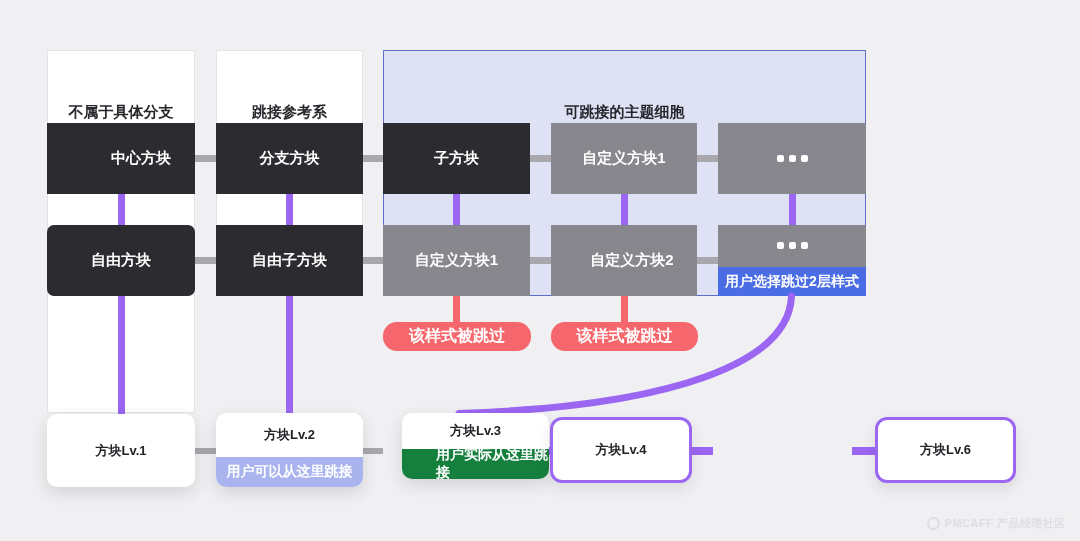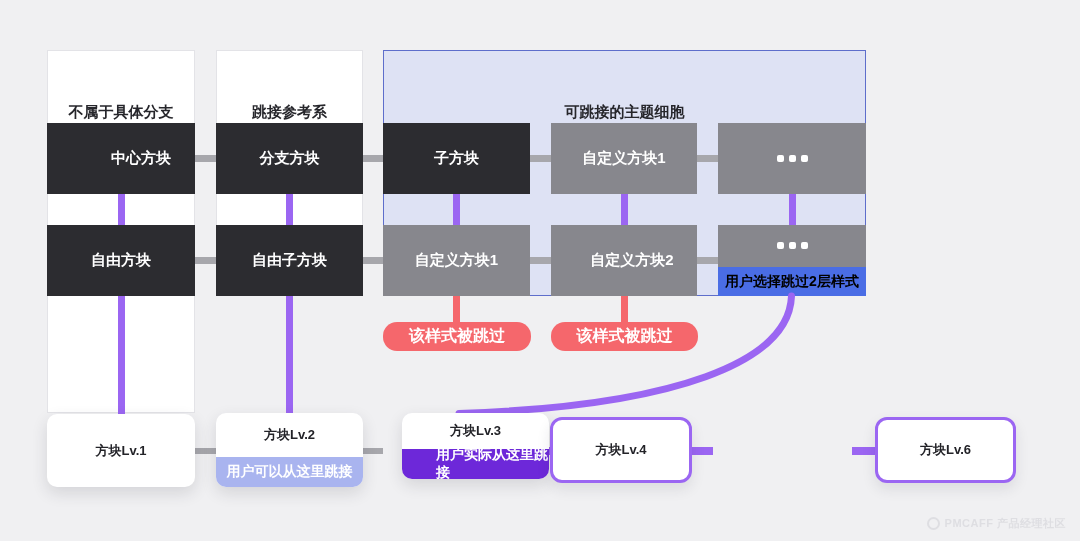--- a/index.html
+++ b/index.html
@@ -51,21 +51,21 @@
 
   
   .conn-h{background:#a7a7ac;z-index:2;}
   .conn-v{background:#9b66f2;z-index:2;}
   .conn-v.red{background:#f5676c;}
   .conn-h.purple{background:#9b66f2;}
 
   
   .skip-label{
     bottom:0;left:0;right:0;height:29px;
-    background:#4a6de5;color:#000000;
+    background:#4a6de5;color:#ffffff;
     display:flex;align-items:center;justify-content:center;
     font-size:14px;font-weight:700;
   }
   .red-note{
     background:#f5676c;color:#ffffff;border-radius:14px;
     display:flex;align-items:center;justify-content:center;
     font-size:16px;font-weight:700;
     z-index:3;
   }
 
@@ -78,21 +78,21 @@
   }
   .card .main{
     flex:1;display:flex;align-items:center;justify-content:center;
     font-size:13px;font-weight:700;color:#232328;
   }
   .card .sub{
     height:30px;display:flex;align-items:center;justify-content:center;
     font-size:14px;font-weight:700;color:#ffffff;
   }
   .sub.light{background:#a9b4ef;}
-  .sub.strong{background:#6d28d9;padding-left:34px;}
+  .sub.strong{background:#15803d;padding-left:34px;}
   .card.outlined{
     border:3px solid #9b66f2;border-radius:12px;
     box-shadow:0 6px 14px rgba(40,40,60,0.10);
   }
 
   svg.overlay{position:absolute;left:0;top:0;z-index:4;pointer-events:none;}
 
   
   .watermark{
     right:14px;bottom:10px;z-index:6;
@@ -122,21 +122,21 @@
   <div class="abs block dark" style="left:383px;top:123px;width:147px;height:71px;">子方块</div>
   <div class="abs block gray" style="left:551px;top:123px;width:146px;height:71px;">自定义方块1</div>
   <div class="abs block gray" style="left:718px;top:123px;width:148px;height:71px;">
     <div class="dots">
         <span></span>
         <span></span>
         <span></span>
       </div>
   </div>
 
-  <div class="abs block dark" style="left:47px;top:225px;width:148px;height:71px;">自由方块</div>
+  <div class="abs block dark" style="left:47px;top:225px;width:148px;height:71px;border-radius:7px;">自由方块</div>
   <div class="abs block dark" style="left:216px;top:225px;width:147px;height:71px;">自由子方块</div>
   <div class="abs block gray" style="left:383px;top:225px;width:147px;height:71px;">自定义方块1</div>
   <div class="abs block gray" style="left:551px;top:225px;width:146px;height:71px;padding-left:16px;">自定义方块2</div>
   <div class="abs block gray has-label" style="left:718px;top:225px;width:148px;height:71px;">
     <div class="dots">
         <span></span>
         <span></span>
         <span></span>
       </div>
     <div class="abs skip-label">用户选择跳过2层样式</div>

